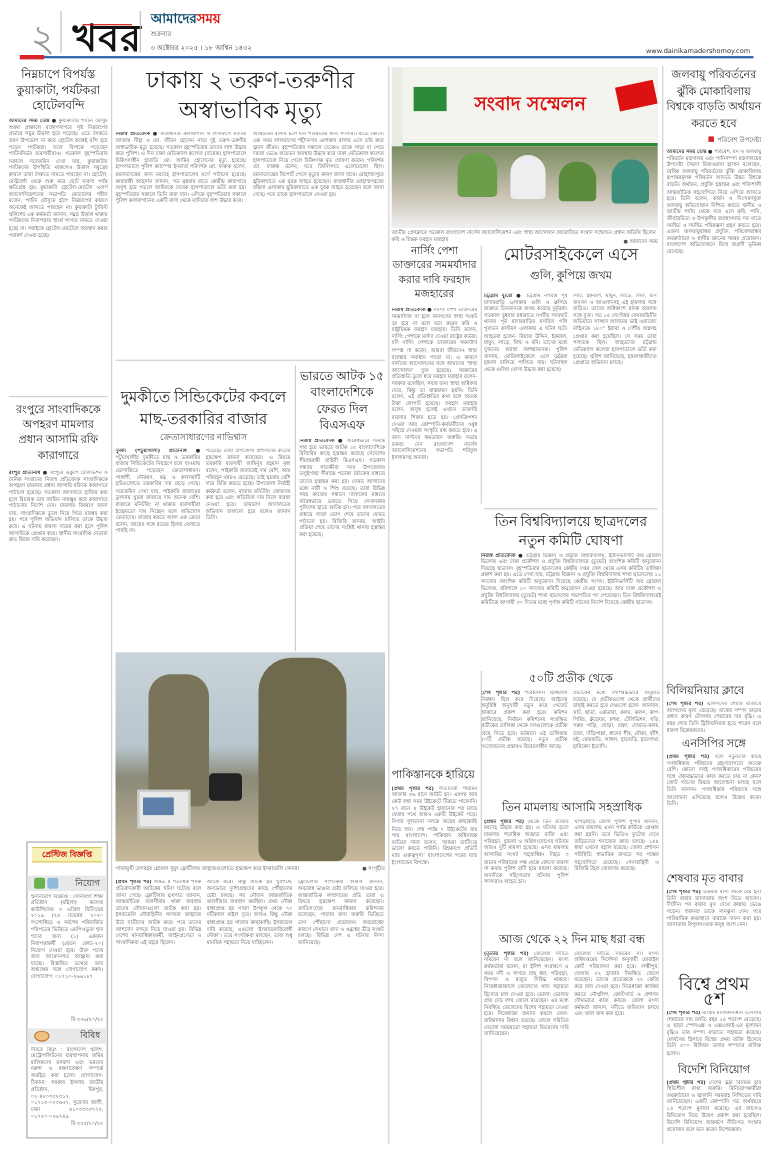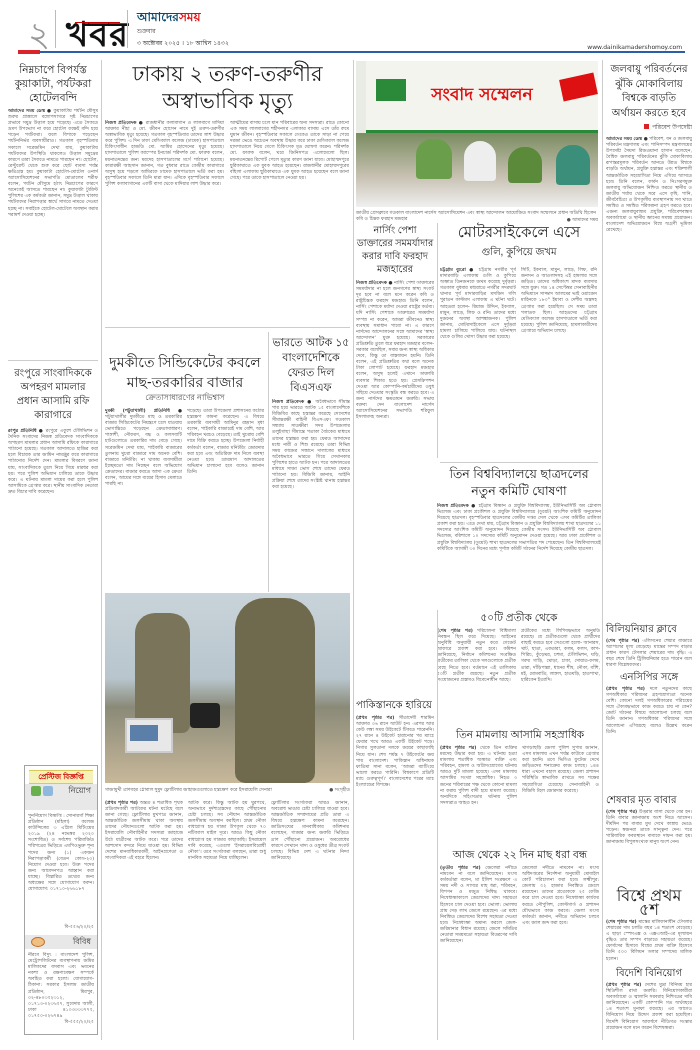--- a/index.html
+++ b/index.html
@@ -11,21 +11,21 @@
 .section{left:66px;top:8px;font-size:34px;font-weight:bold;color:#111;font-family:"DejaVu Serif",serif;letter-spacing:1px}
 .section-line{left:75px;top:22px;width:45px;height:1px;background:#c00}
 .mast-div2{left:127px;top:10px;width:1px;height:38px;background:#bbb}
 .logo{left:137px;top:8px;font-size:12px;font-weight:bold}
 .logo .a{color:#0c4a6e}.logo .b{color:#d11}
 .day{left:137px;top:26px;font-size:6px;color:#555}
 .date{left:137px;top:38px;font-size:6px;color:#333}
 .site{right:18px;top:43px;font-size:6px;color:#333}
 .rule-red{left:18px;top:50px;width:22px;height:4px;background:#d9252a}
 .rule-blue{left:40px;top:51px;width:645px;height:2px;background:#2a5fa8}
-.hl{font-weight:normal;color:#222;text-align:center;font-family:Liberation Sans, sans-serif}
+.hl{font-weight:normal;color:#222;text-align:center;font-family:Liberation Serif, serif}
 .col{font-size:4.6px;line-height:6.1px;color:#555;text-align:justify;overflow:hidden}
 .col .by{font-weight:bold;color:#333}
 .vdiv{width:1px;background:#ccc}
 .hdiv{height:1px;background:#ccc}
 .photo{overflow:hidden}
 .caption{font-size:4.6px;color:#555}
 .box{border:1px solid #a3a3a3;background:#fff}
 .band{background:#e8e8e8;font-size:8px;text-align:right;padding-right:6px;color:#333}
 </style>
 </head>
@@ -53,21 +53,21 @@
 </div>
 <div class="abs hdiv" style="left:8px;top:360px;width:90px"></div>
 
 <div class="abs" style="left:8px;top:366px;width:90px">
   <div class="hl" style="font-size:10px;line-height:14px;padding:0 4px">রংপুরে সাংবাদিককে অপহরণ মামলার প্রধান আসামি রফি কারাগারে</div>
   <div class="col" style="height:322px;margin-top:6px"><span class="by">রংপুর প্রতিনিধি ●</span> <span>রংপুরে একুশে টেলিভিশন ও দৈনিক সংবাদের নিজস্ব প্রতিবেদক সাংবাদিককে অপহরণ মামলার প্রধান আসামি রফিকে কারাগারে পাঠানো হয়েছে। গতকাল আদালতে হাজির করা হলে বিচারক তার জামিন নামঞ্জুর করে কারাগারে পাঠানোর নির্দেশ দেন। মামলার বিবরণে জানা যায়, সাংবাদিককে তুলে নিয়ে গিয়ে মারধর করা হয়। পরে পুলিশ অভিযান চালিয়ে তাকে উদ্ধার করে। এ ঘটনায় মামলা দায়ের করা হলে পুলিশ আসামিকে গ্রেপ্তার করে। স্থানীয় সাংবাদিক নেতারা দ্রুত বিচার দাবি করেছেন।</span></div>
 </div>
 
 <div class="abs box" style="left:24px;top:765px;width:74px;height:270px">
   <div style="margin:4px 4px 0;height:14px;background:#f6f1b8;border-top:1px solid #d9c85a;border-bottom:1px solid #d9c85a;text-align:center;font-size:7px;line-height:13px;color:#c00;font-weight:bold">প্রেস্টিজ বিজ্ঞপ্তি</div>
-  <div class="band" style="margin-top:0;height:26px;line-height:14px;position:relative">
+  <div class="band" style="margin-top:12px;height:14px;line-height:14px;position:relative">
     <span style="position:absolute;left:6px;top:2px;width:10px;height:10px;background:#6ab04c;border-radius:2px"></span>
     <span style="position:absolute;left:18px;top:2px;width:10px;height:10px;background:#8fb8de;border-radius:2px"></span>
     <span>নিয়োগ</span>
   </div>
   <div class="col" style="margin:3px 3px 0;height:110px">পুনর্নিয়োগ বিজ্ঞপ্তি : সোনারগাঁ শিক্ষা প্রতিষ্ঠান (মহিলা) কলেজ কাউন্সিলের ৩ এপ্রিল মিটিংয়ের ২০১৯ (২৪ নভেম্বর ২০২০ সংশোধিত) ও সর্বশেষ পরিমার্জিত পরিপত্রের ভিত্তিতে এমপিওভুক্ত শূন্য পদের জন্য (১) একজন নিরাপত্তাকর্মী (বেতন কোড-২০) নিয়োগ দেওয়া হবে। উক্ত পদের জন্য আবেদনপত্র আহ্বান করা যাচ্ছে। বিস্তারিত তথ্যের জন্য অধ্যক্ষের সঙ্গে যোগাযোগ করুন। যোগাযোগ: ০১৭১০-২৬৬১৮৭</div>
   <div style="font-size:4.6px;text-align:right;padding-right:3px;color:#555">বি-৫৫৬/২০/২৫</div>
   <div class="band" style="margin-top:4px;height:14px;line-height:14px;position:relative">
     <span style="position:absolute;left:6px;top:2px;width:14px;height:10px;background:#f0c080;border:1px solid #c07030;border-radius:50%"></span>
     <span>বিবিধ</span>
   </div>

